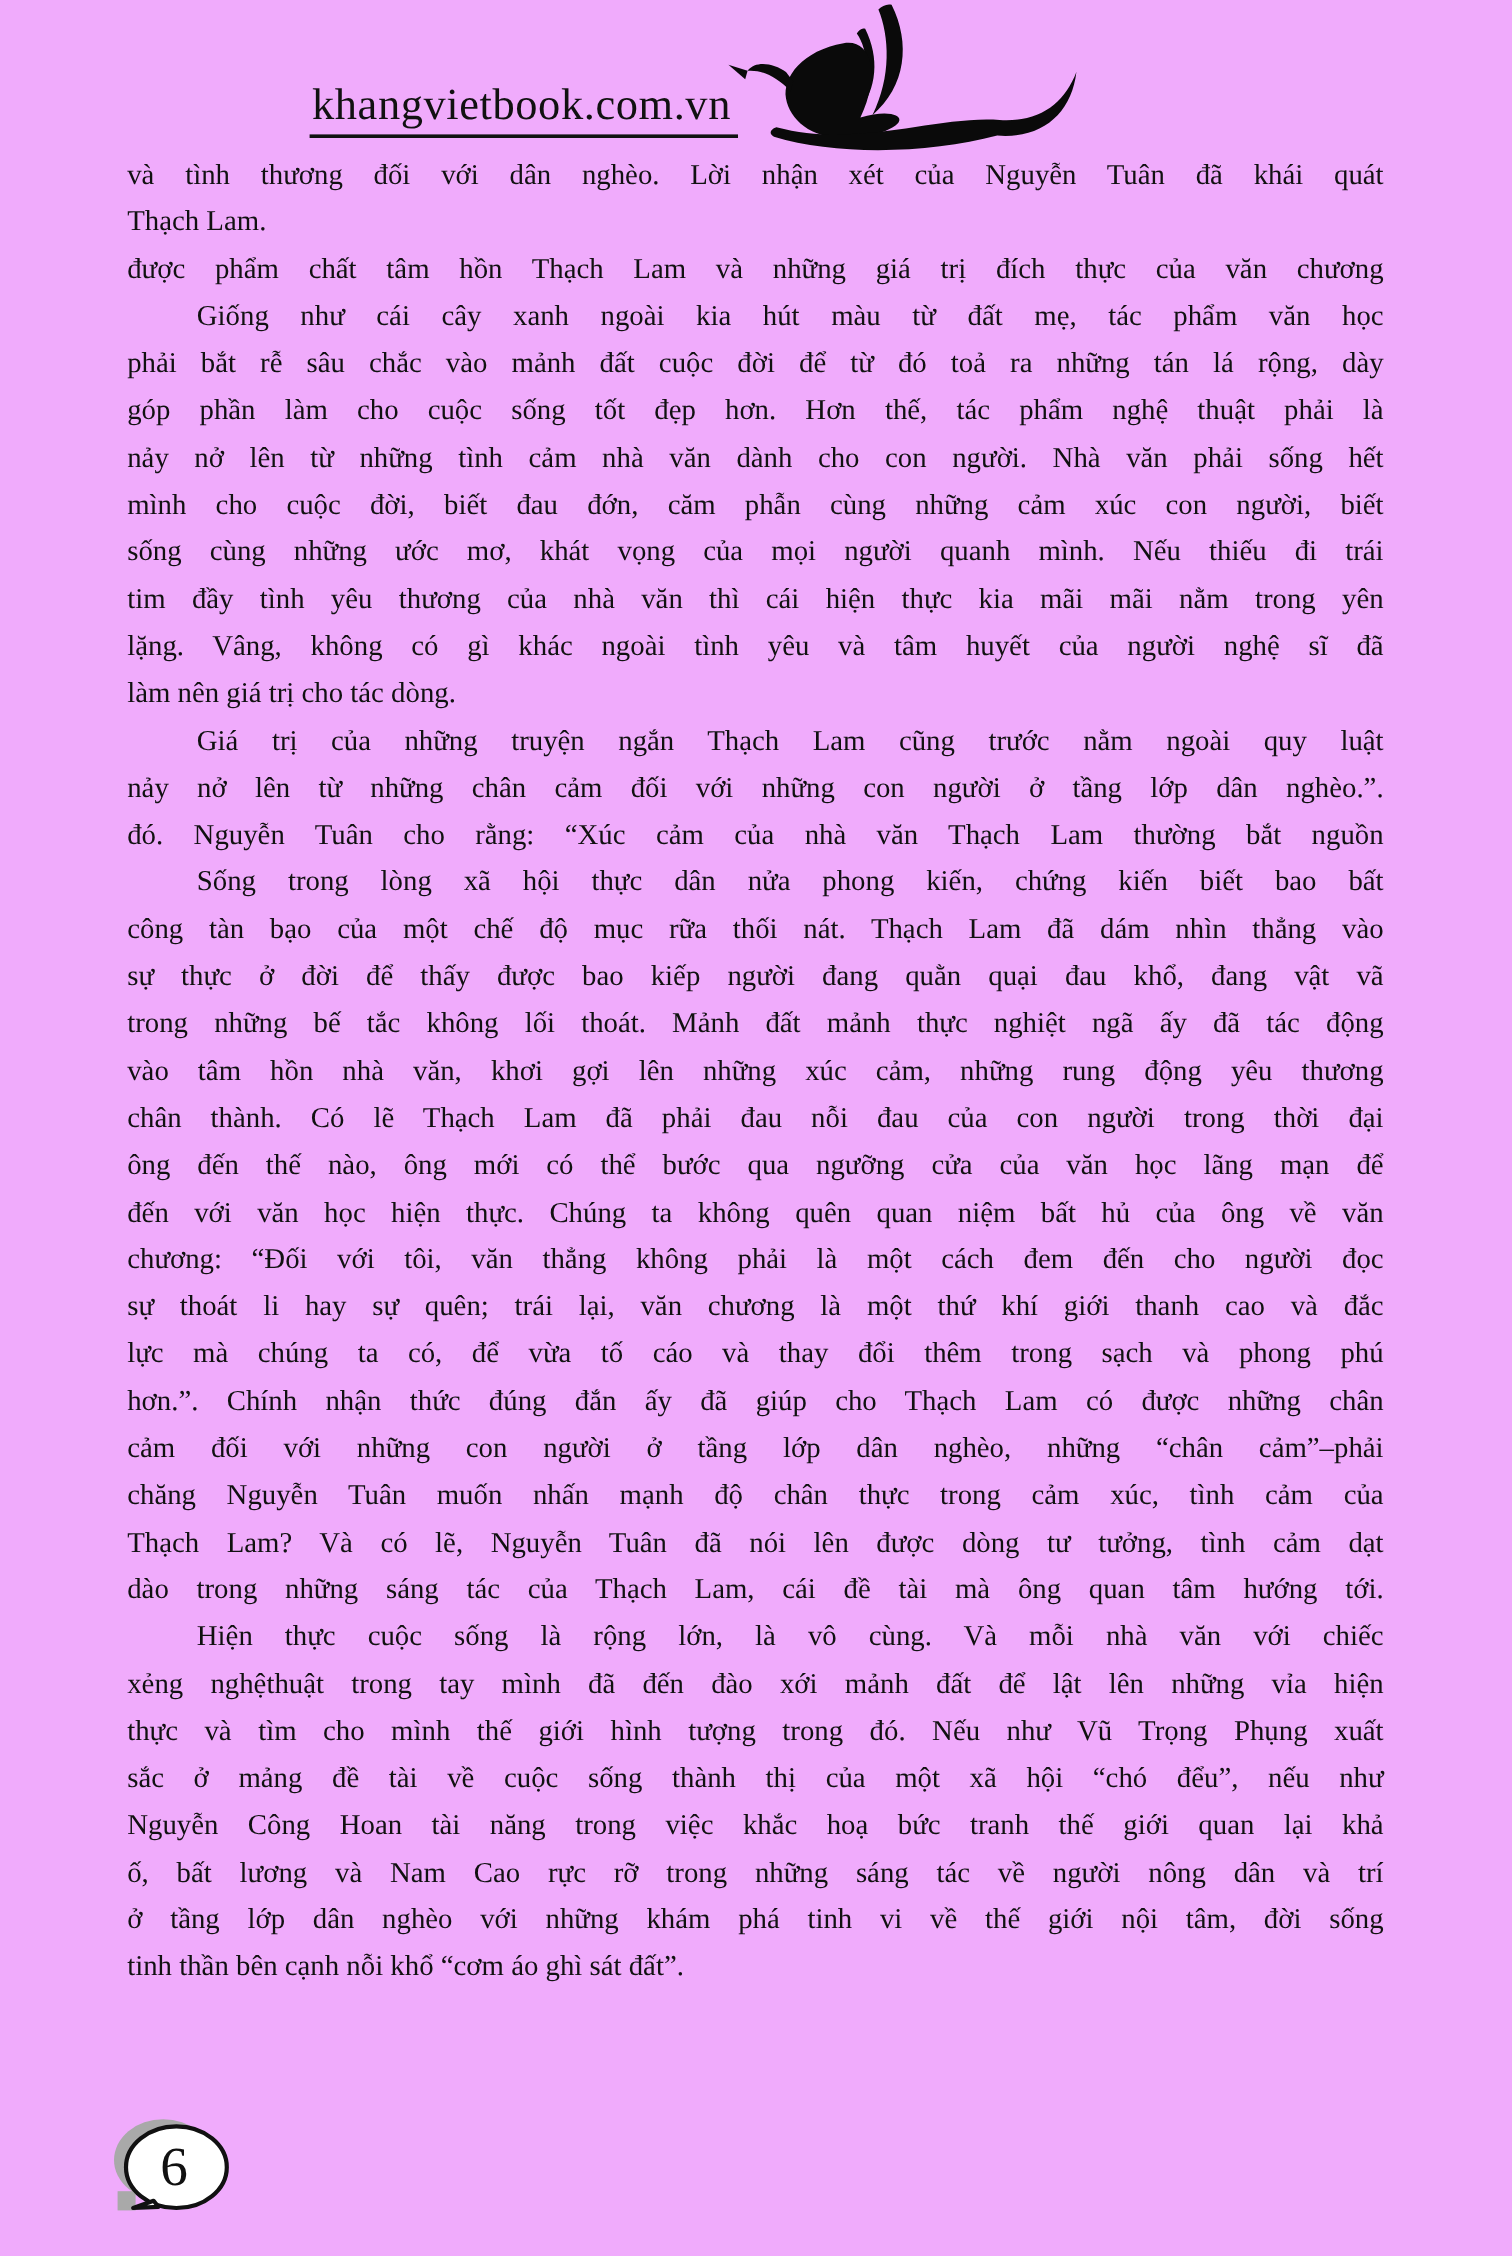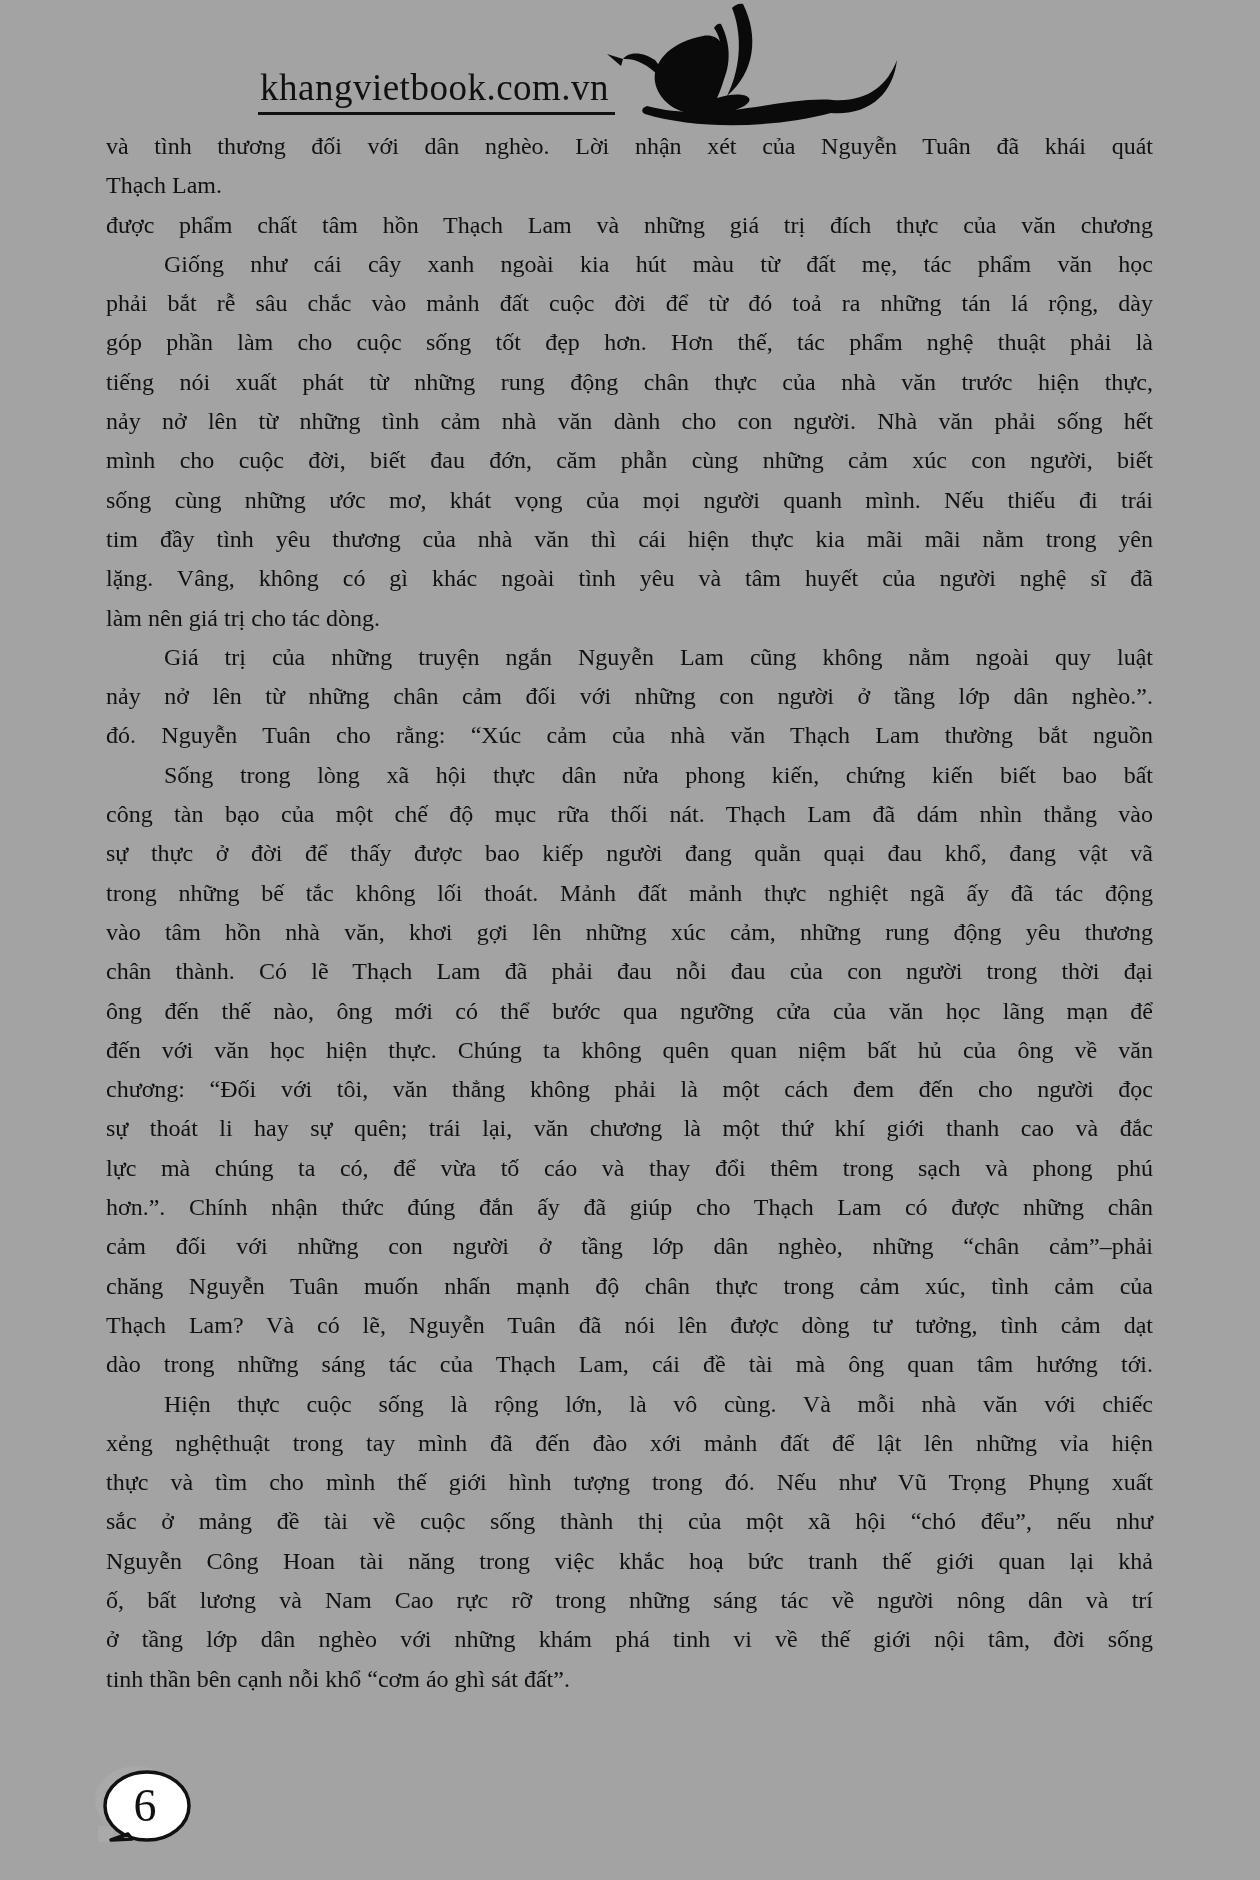--- a/index.html
+++ b/index.html
@@ -4,21 +4,21 @@
 <style>
   html,body{margin:0;padding:0;}
   body{
     width:1260px;height:1880px;
     background:#ffffff;
     font-family:"Liberation Serif","DejaVu Serif",serif;
     color:#111;
     position:relative;
     overflow:hidden;
   }
-  .page{position:absolute;inset:0;background:#a3a3a3;text-decoration:underline;}
+  .page{position:absolute;inset:0;background:#f0abfc;text-decoration:underline;}
 
   
   .hdr{position:absolute;left:0;top:0;width:1260px;height:130px;}
   .site{
     position:absolute;left:258px;top:68px;
     font-size:37px;line-height:1.1;
     border-bottom:3px solid #111;
     padding:0 6px 3px 2px;
     letter-spacing:0.5px;
   }
@@ -63,29 +63,28 @@
 
   <div class="bodytext">
 
     <div class="line">và tình thương đối với dân nghèo. Lời nhận xét của Nguyễn Tuân đã khái quát</div>
     <div class="line noj">Thạch Lam.</div>
     <div class="line">được phẩm chất tâm hồn Thạch Lam và những giá trị đích thực của văn chương</div>
 
     <div class="line ind">Giống như cái cây xanh ngoài kia hút màu từ đất mẹ, tác phẩm văn học</div>
     <div class="line">phải bắt rễ sâu chắc vào mảnh đất cuộc đời để từ đó toả ra những tán lá rộng, dày</div>
     <div class="line">góp phần làm cho cuộc sống tốt đẹp hơn. Hơn thế, tác phẩm nghệ thuật phải là</div>
-    <div class="line">tiếng nói xuất phát từ những rung động chân thực của nhà văn trước hiện thực,</div>
     <div class="line">nảy nở lên từ những tình cảm nhà văn dành cho con người. Nhà văn phải sống hết</div>
     <div class="line">mình cho cuộc đời, biết đau đớn, căm phẫn cùng những cảm xúc con người, biết</div>
     <div class="line">sống cùng những ước mơ, khát vọng của mọi người quanh mình. Nếu thiếu đi trái</div>
     <div class="line">tim đầy tình yêu thương của nhà văn thì cái hiện thực kia mãi mãi nằm trong yên</div>
     <div class="line">lặng. Vâng, không có gì khác ngoài tình yêu và tâm huyết của người nghệ sĩ đã</div>
     <div class="line noj">làm nên giá trị cho tác dòng.</div>
 
-    <div class="line ind">Giá trị của những truyện ngắn Nguyễn Lam cũng không nằm ngoài quy luật</div>
+    <div class="line ind">Giá trị của những truyện ngắn Thạch Lam cũng trước nằm ngoài quy luật</div>
     <div class="line">nảy nở lên từ những chân cảm đối với những con người ở tầng lớp dân nghèo.”.</div>
     <div class="line">đó. Nguyễn Tuân cho rằng: “Xúc cảm của nhà văn Thạch Lam thường bắt nguồn</div>
 
     <div class="line ind">Sống trong lòng xã hội thực dân nửa phong kiến, chứng kiến biết bao bất</div>
     <div class="line">công tàn bạo của một chế độ mục rữa thối nát. Thạch Lam đã dám nhìn thẳng vào</div>
     <div class="line">sự thực ở đời để thấy được bao kiếp người đang quằn quại đau khổ, đang vật vã</div>
     <div class="line">trong những bế tắc không lối thoát. Mảnh đất mảnh thực nghiệt ngã ấy đã tác động</div>
     <div class="line">vào tâm hồn nhà văn, khơi gợi lên những xúc cảm, những rung động yêu thương</div>
     <div class="line">chân thành. Có lẽ Thạch Lam đã phải đau nỗi đau của con người trong thời đại</div>
     <div class="line">ông đến thế nào, ông mới có thể bước qua ngưỡng cửa của văn học lãng mạn để</div>

